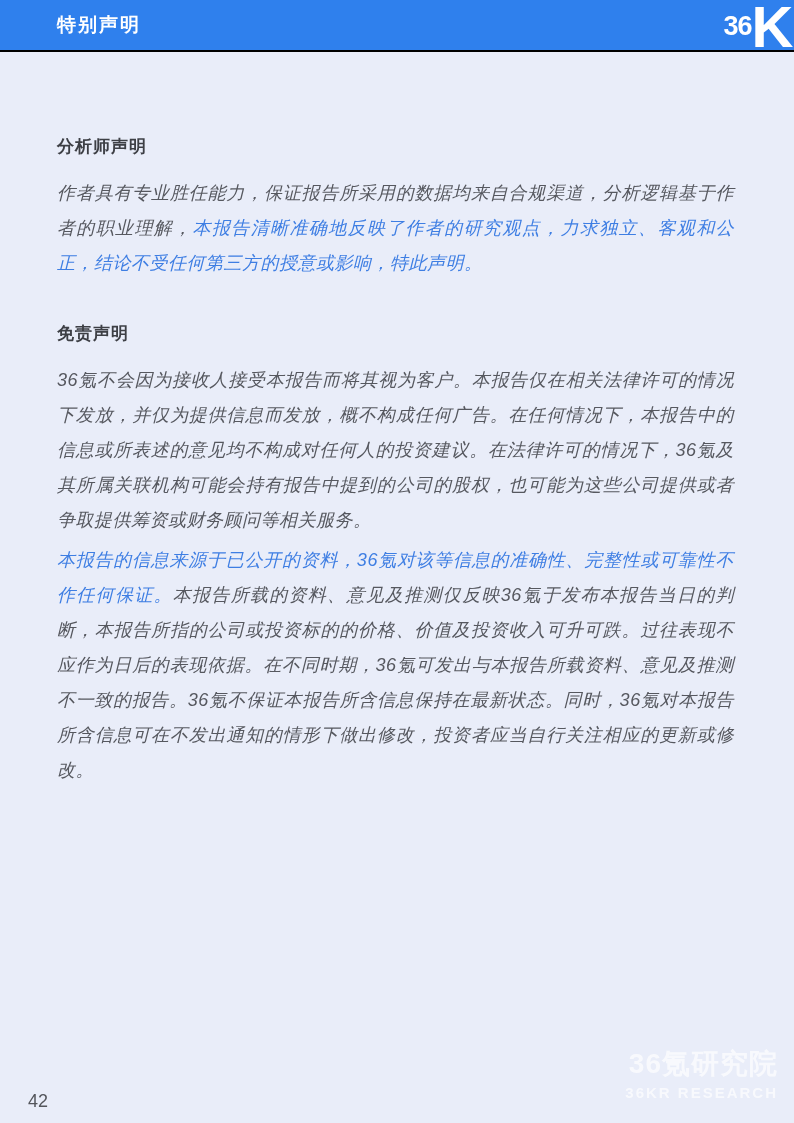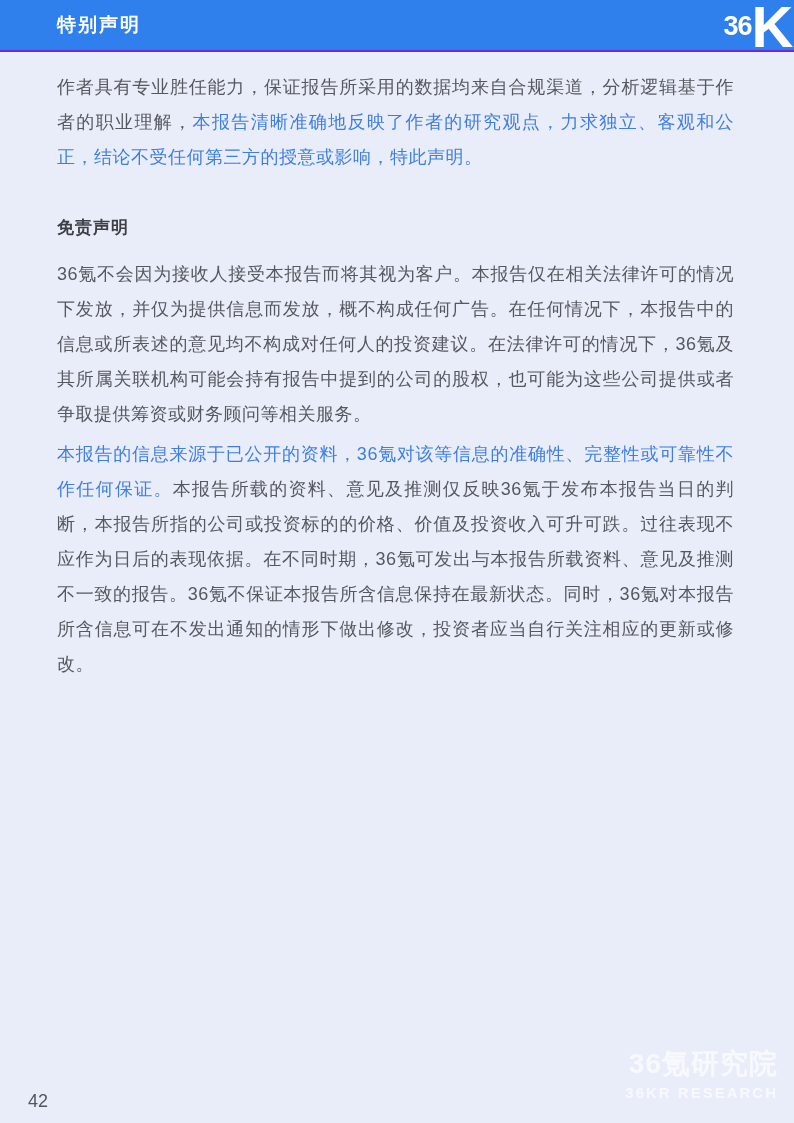--- a/index.html
+++ b/index.html
@@ -16,21 +16,21 @@
     background: #e9edf9;
     overflow: hidden;
   }
 
   
   .page-header {
     position: absolute;
     top: 0; left: 0; right: 0;
     height: 52px;
     background: #2f80ed;
-    border-bottom: 2px solid #6d28d9;
+    border-bottom: 2px solid #000000;
     box-sizing: border-box;
     overflow: hidden;
     z-index: 2;
   }
   .page-title {
     position: absolute;
     left: 57px;
     top: 13px;
     margin: 0;
     font-size: 19px;
@@ -79,20 +79,21 @@
   .sec-analyst .section-heading { margin-top: 84px; }
   .sec-disclaimer .section-heading { margin-top: 42px; }
   .para {
     margin: 18px 7px 0 0;
     font-size: 18px;
     line-height: 35px;
     letter-spacing: 0.5px;
     color: #56585f;
     text-align: justify;
     text-justify: inter-ideograph;
+    font-style: italic;
   }
   .para + .para { margin-top: 5px; }
   .t-blue { color: #3e7ee3; }
 
   
   .page-number {
     position: absolute;
     left: 28px;
     top: 1091px;
     font-size: 18px;
@@ -129,20 +130,21 @@
     <h1 class="page-title">特别声明</h1>
     <div class="logo">
       <span class="logo-36">36</span>
       <span class="logo-kr">Kr</span>
     </div>
   </header>
 
   <main class="content">
 
     <section class="sec-analyst">
+      <h2 class="section-heading">分析师声明</h2>
       <p class="para"><span class="t-normal">作者具有专业胜任能力，保证报告所采用的数据均来自合规渠道，分析逻辑基于作者的职业理解，</span><span class="t-blue">本报告清晰准确地反映了作者的研究观点，力求独立、客观和公正，结论不受任何第三方的授意或影响，特此声明。</span></p>
     </section>
 
     <section class="sec-disclaimer">
       <h2 class="section-heading">免责声明</h2>
       <p class="para"><span class="t-normal">36氪不会因为接收人接受本报告而将其视为客户。本报告仅在相关法律许可的情况下发放，并仅为提供信息而发放，概不构成任何广告。在任何情况下，本报告中的信息或所表述的意见均不构成对任何人的投资建议。在法律许可的情况下，36氪及其所属关联机构可能会持有报告中提到的公司的股权，也可能为这些公司提供或者争取提供筹资或财务顾问等相关服务。</span></p>
       <p class="para"><span class="t-blue">本报告的信息来源于已公开的资料，36氪对该等信息的准确性、完整性或可靠性不作任何保证。</span><span class="t-normal">本报告所载的资料、意见及推测仅反映36氪于发布本报告当日的判断，本报告所指的公司或投资标的的价格、价值及投资收入可升可跌。过往表现不应作为日后的表现依据。在不同时期，36氪可发出与本报告所载资料、意见及推测不一致的报告。36氪不保证本报告所含信息保持在最新状态。同时，36氪对本报告所含信息可在不发出通知的情形下做出修改，投资者应当自行关注相应的更新或修改。</span></p>
     </section>
 
   </main>

